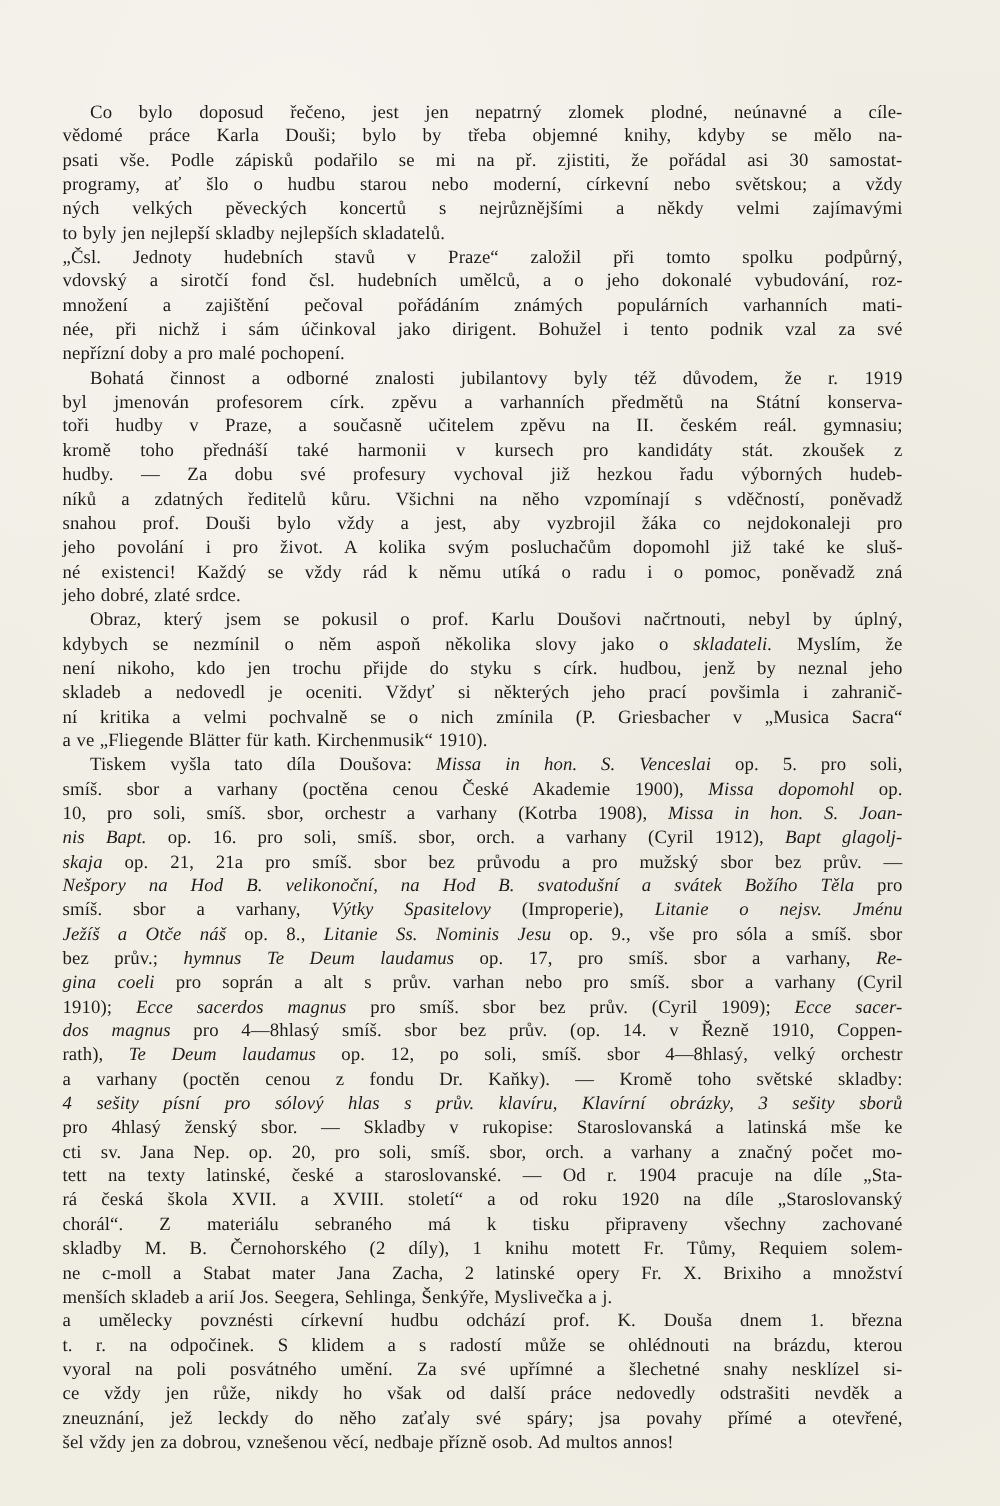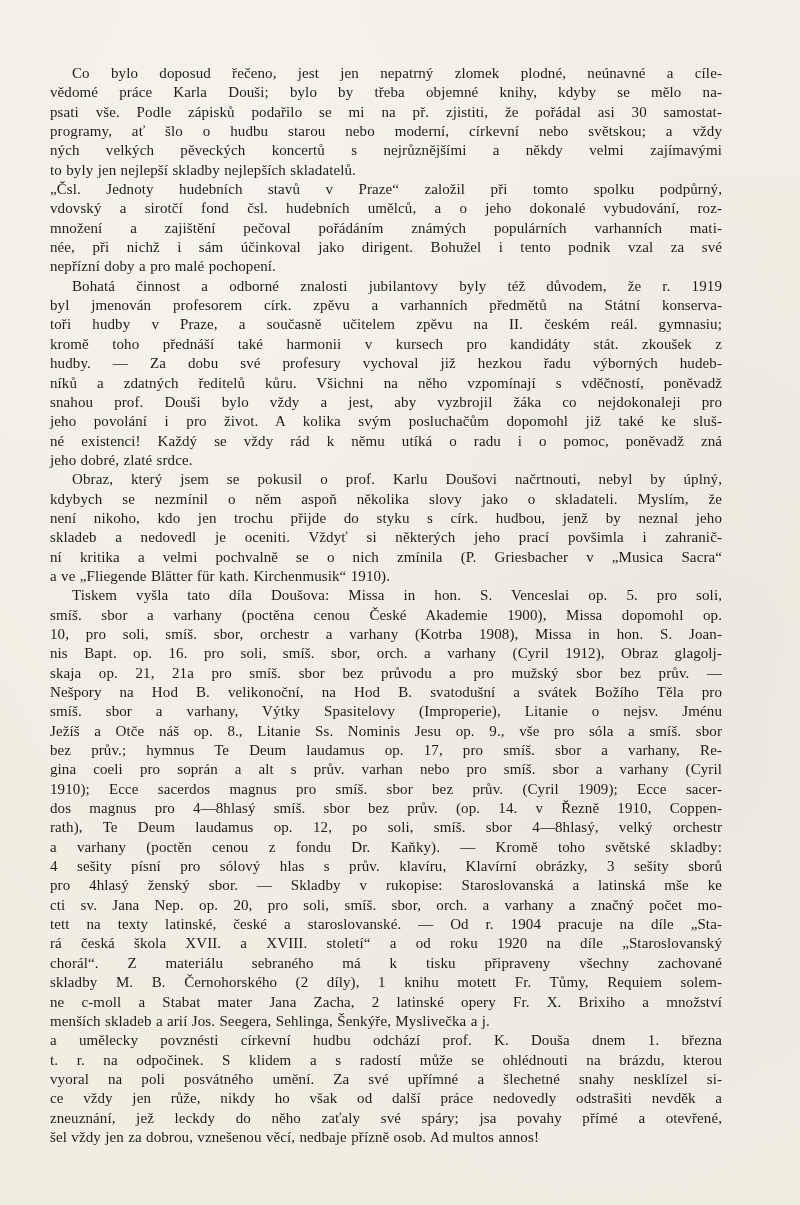--- a/index.html
+++ b/index.html
@@ -16,21 +16,21 @@
       linear-gradient(180deg, #f1eee5 0%, #efece1 50%, #f0ede3 100%);
     font-family: "Liberation Serif", "DejaVu Serif", serif;
     color: #1e1c1a;
     overflow: hidden;
   }
   .page {
     position: relative;
     width: 660px;
     height: 1205px;
     box-sizing: border-box;
-    padding: 64px 78px 0 50px;
+    padding: 81px 78px 0 50px;
   }
   .textblock {
     width: 672px;
   }
   .para {
     margin: 0;
     padding: 0;
   }
   .line {
     font-size: 15px;
@@ -40,20 +40,21 @@
     letter-spacing: 0.1px;
     word-spacing: 0.5px;
   }
   .line.first {
     text-indent: 22px;
   }
   .line.last {
     text-align-last: left;
   }
   .it {
+    font-style: italic;
   }
 </style>
 </head>
 <body>
 
 <div class="page">
   <div class="textblock">
       <div class="para">
         <div class="line first"><span>Co bylo doposud řečeno, jest jen nepatrný zlomek plodné, neúnavné a cíle-</span></div>
         <div class="line"><span>vědomé práce Karla Douši; bylo by třeba objemné knihy, kdyby se mělo na-</span></div>
@@ -86,21 +87,21 @@
         <div class="line"><span>kdybych se nezmínil o něm aspoň několika slovy jako o </span><span class="it">skladateli.</span><span> Myslím, že</span></div>
         <div class="line"><span>není nikoho, kdo jen trochu přijde do styku s círk. hudbou, jenž by neznal jeho</span></div>
         <div class="line"><span>skladeb a nedovedl je oceniti. Vždyť si některých jeho prací povšimla i zahranič-</span></div>
         <div class="line"><span>ní kritika a velmi pochvalně se o nich zmínila (P. Griesbacher v „Musica Sacra“</span></div>
         <div class="line last"><span>a ve „Fliegende Blätter für kath. Kirchenmusik“ 1910).</span></div>
       </div>
       <div class="para">
         <div class="line first"><span>Tiskem vyšla tato díla Doušova: </span><span class="it">Missa in hon. S. Venceslai</span><span> op. 5. pro soli,</span></div>
         <div class="line"><span>smíš. sbor a varhany (poctěna cenou České Akademie 1900), </span><span class="it">Missa dopomohl</span><span> op.</span></div>
         <div class="line"><span>10, pro soli, smíš. sbor, orchestr a varhany (Kotrba 1908), </span><span class="it">Missa in hon. S. Joan-</span></div>
-        <div class="line"><span class="it">nis Bapt.</span><span> op. 16. pro soli, smíš. sbor, orch. a varhany (Cyril 1912), </span><span class="it">Obraz glagolj-</span></div>
+        <div class="line"><span class="it">nis Bapt.</span><span> op. 16. pro soli, smíš. sbor, orch. a varhany (Cyril 1912), </span><span class="it">Bapt glagolj-</span></div>
         <div class="line"><span class="it">skaja</span><span> op. 21, 21a pro smíš. sbor bez průvodu a pro mužský sbor bez prův. —</span></div>
         <div class="line"><span class="it">Nešpory na Hod B. velikonoční, na Hod B. svatodušní a svátek Božího Těla</span><span> pro</span></div>
         <div class="line"><span>smíš. sbor a varhany, </span><span class="it">Výtky Spasitelovy</span><span> (Improperie), </span><span class="it">Litanie o nejsv. Jménu</span></div>
         <div class="line"><span class="it">Ježíš a Otče náš</span><span> op. 8., </span><span class="it">Litanie Ss. Nominis Jesu</span><span> op. 9., vše pro sóla a smíš. sbor</span></div>
         <div class="line"><span>bez prův.; </span><span class="it">hymnus Te Deum laudamus</span><span> op. 17, pro smíš. sbor a varhany, </span><span class="it">Re-</span></div>
         <div class="line"><span class="it">gina coeli</span><span> pro soprán a alt s prův. varhan nebo pro smíš. sbor a varhany (Cyril</span></div>
         <div class="line"><span>1910); </span><span class="it">Ecce sacerdos magnus</span><span> pro smíš. sbor bez prův. (Cyril 1909); </span><span class="it">Ecce sacer-</span></div>
         <div class="line"><span class="it">dos magnus</span><span> pro 4—8hlasý smíš. sbor bez prův. (op. 14. v Řezně 1910, Coppen-</span></div>
         <div class="line"><span>rath), </span><span class="it">Te Deum laudamus</span><span> op. 12, po soli, smíš. sbor 4—8hlasý, velký orchestr</span></div>
         <div class="line"><span>a varhany (poctěn cenou z fondu Dr. Kaňky). — Kromě toho světské skladby:</span></div>

